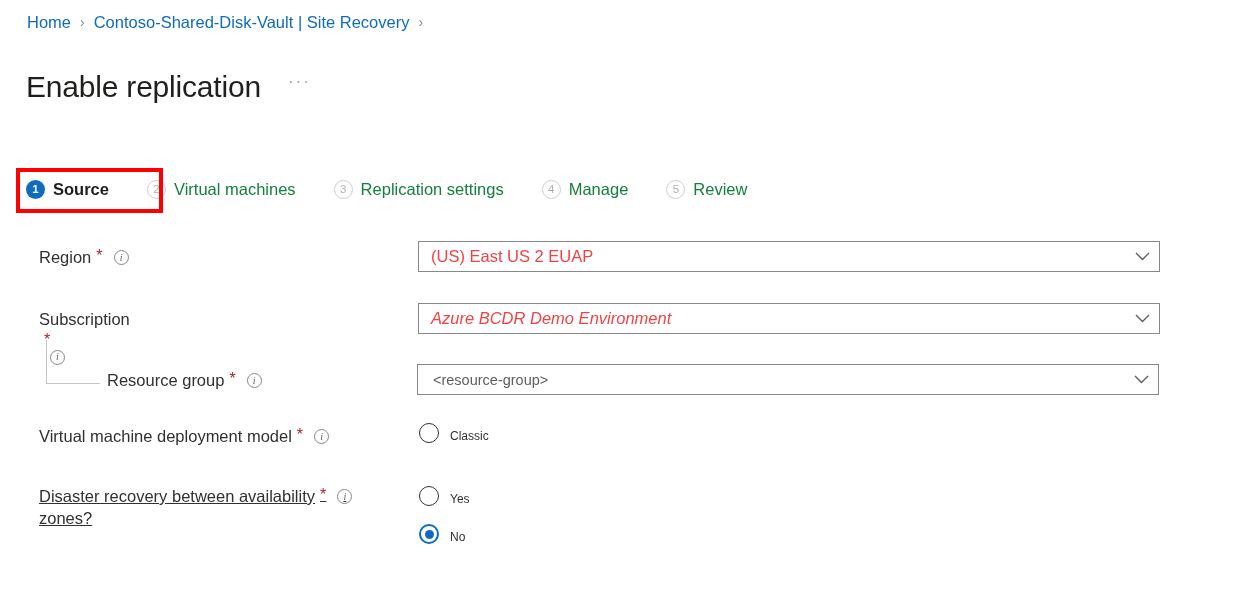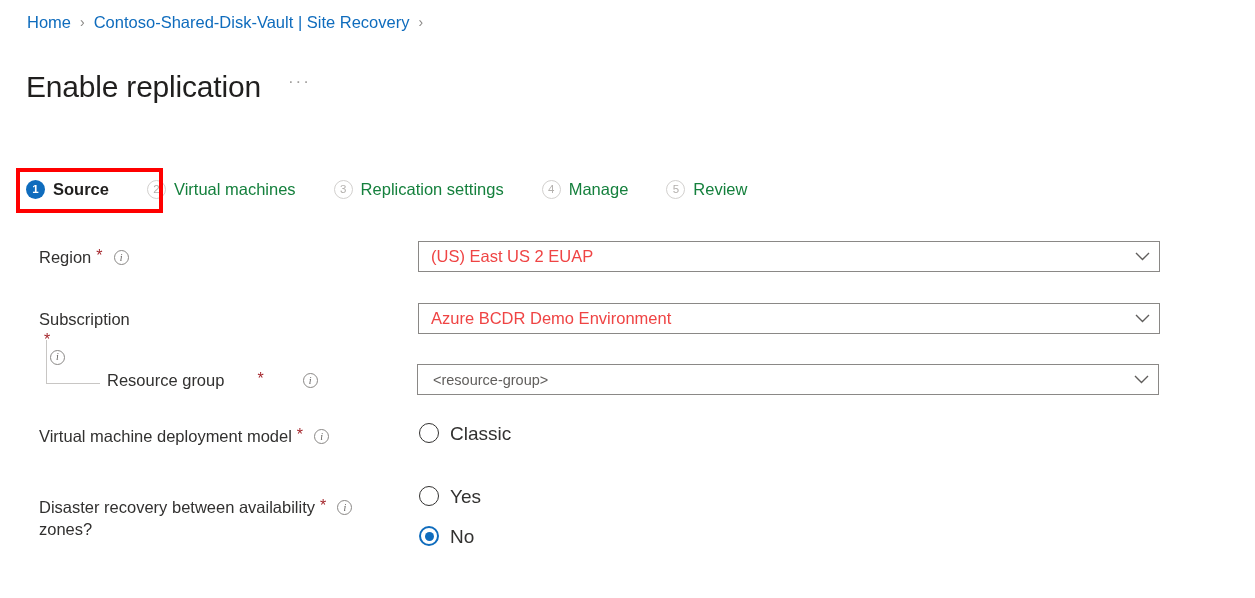--- a/index.html
+++ b/index.html
@@ -237,24 +237,24 @@
   .radio-group {
     position: absolute;
     display: flex;
     align-items: center;
   }
   .radio-group.vertical {
     display: block;
   }
   .radio-opt {
     display: flex;
-    align-items: flex-start;
+    align-items: flex-end;
     margin-right: 27px;
     cursor: pointer;
-    font-size: 19px;
+    font-size: 12px;
     color: #323130;
   }
   .radio-group.vertical .radio-opt {
     margin-right: 0;
     margin-bottom: 18px;
   }
   .radio-group.vertical .radio-opt:last-child { margin-bottom: 0; }
 
   .radio-mark {
     width: 20px;
@@ -338,32 +338,32 @@
       </span>
     </div>
   </div>
 
   <div class="form-row" style="top:62px;">
     <div class="field-label" style="top:9px;flex-direction:column;">
       <span class="label-text">Subscription</span>
       <span class="req-star">*</span>
       <span class="info-icon">i</span>
     </div>
-    <div class="dropdown" style="top:3px;">
+    <div class="dropdown" style="top:3px;font-style:italic;">
       <span class="dd-value">Azure BCDR Demo Environment</span>
       <span class="chevron">
         <svg width="15" height="9" viewBox="0 0 15 9">
             <path d="M1 1 L7.5 7.5 L14 1" fill="none" stroke="#605e5c" stroke-width="1.4"></path>
           </svg>
       </span>
     </div>
   </div>
 
   <div class="form-row" style="top:123px;">
-    <div class="field-label" style="left:107px; top:9px;gap:28px;">
+    <div class="field-label" style="left:107px; top:9px;">
       <span class="label-text">Resource group</span>
       <span class="req-star">*</span>
       <span class="info-icon">i</span>
     </div>
     <div class="dropdown placeholder" style="left:417px; top:3px;justify-content:space-between;">
       <span class="dd-value">&lt;resource-group&gt;</span>
       <span class="chevron">
         <svg width="15" height="9" viewBox="0 0 15 9">
             <path d="M1 1 L7.5 7.5 L14 1" fill="none" stroke="#605e5c" stroke-width="1.4"></path>
           </svg>
@@ -379,21 +379,21 @@
     </div>
     <div class="radio-group" style="left:419px; top:-3px;">
       <div class="radio-opt">
         <span class="radio-mark"></span>
         <span>Classic</span>
       </div>
     </div>
   </div>
 
   <div class="form-row" style="top:248px;">
-    <div class="field-label" style="top:11px; width:360px;">
+    <div class="field-label" style="top:0; width:360px;text-decoration:underline;">
       <span class="label-text">Disaster recovery between availability
 zones?</span>
       <span class="req-star">*</span>
       <span class="info-icon">i</span>
     </div>
     <div class="radio-group vertical" style="left:419px; top:0;">
       <div class="radio-opt">
         <span class="radio-mark"></span>
         <span>Yes</span>
       </div>

